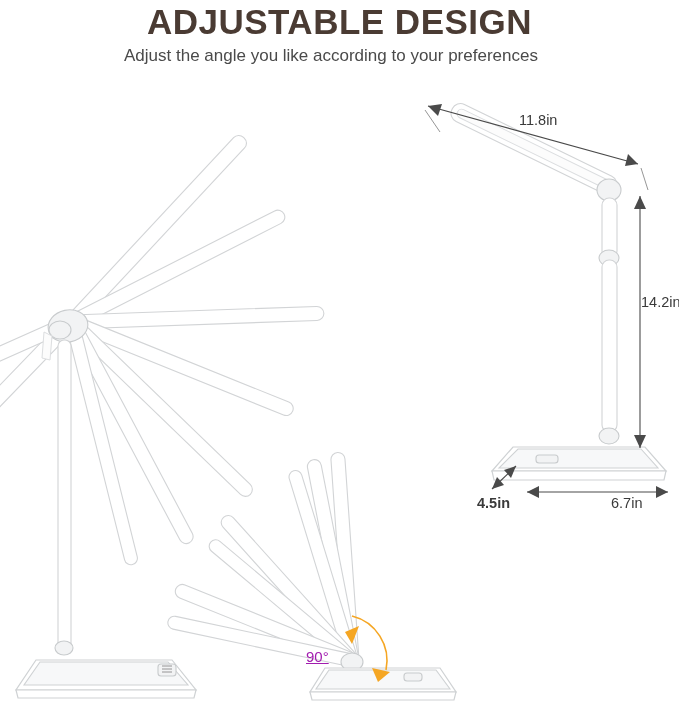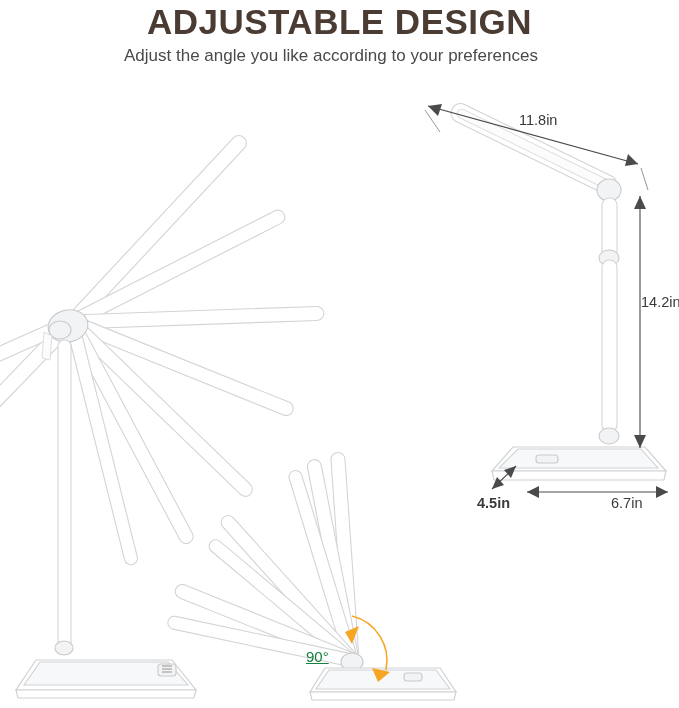--- a/index.html
+++ b/index.html
@@ -40,21 +40,21 @@
   .dim-label {
     position: absolute;
     font-size: 14.5px;
     color: #3a3a3a;
     font-family: "Liberation Sans", sans-serif;
     white-space: nowrap;
   }
   .angle-label {
     position: absolute;
     font-size: 15px;
-    color: #15803d;
+    color: #a21caf;
     font-family: "Liberation Sans", sans-serif;
     white-space: nowrap;
     text-decoration: underline;
   }
   svg.art {
     position: absolute;
     top: 0;
     left: 0;
     width: 679px;
     height: 708px;

